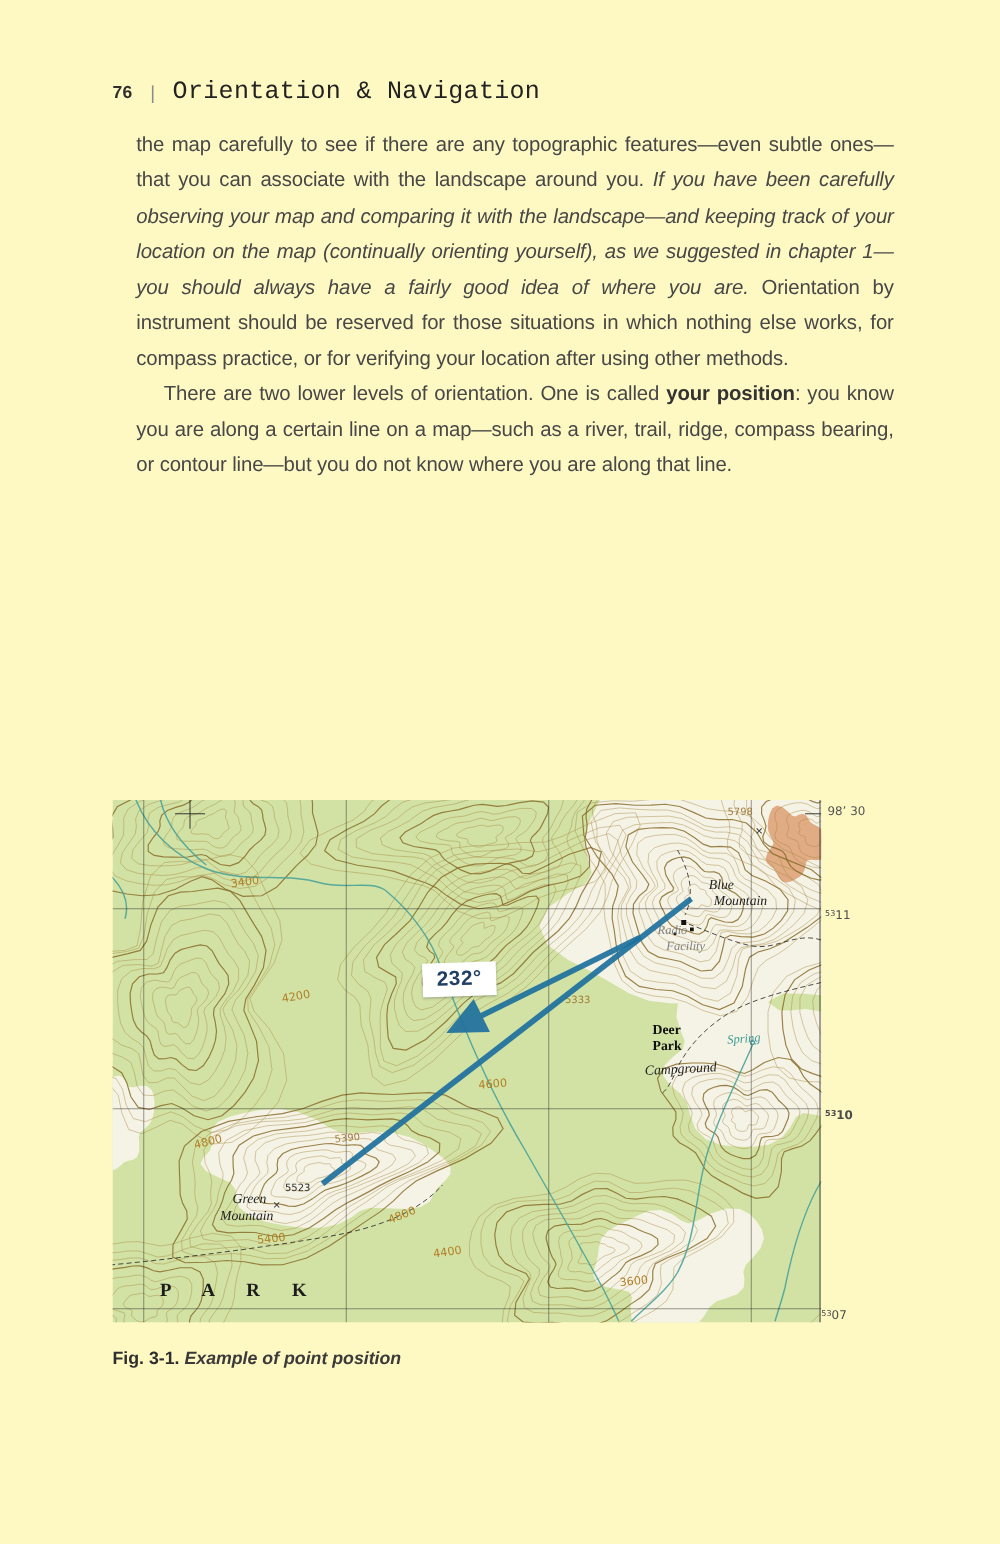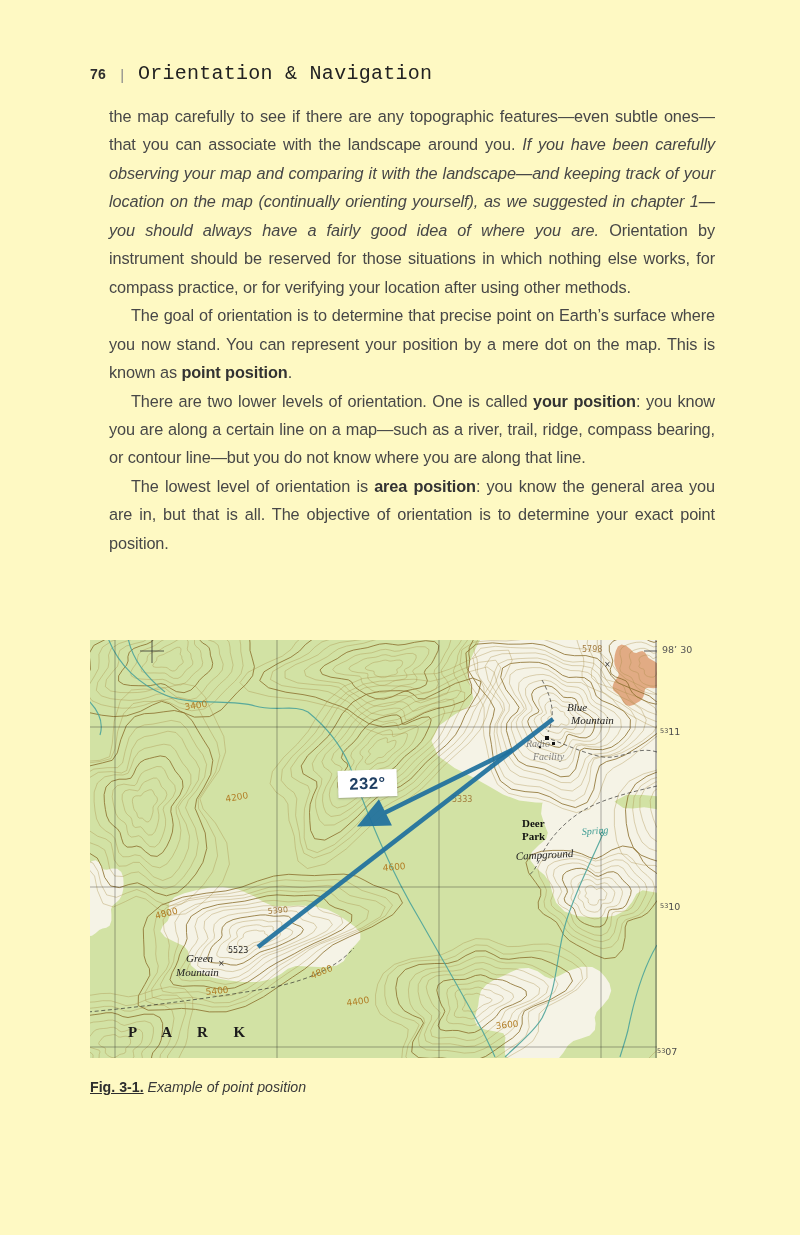--- a/index.html
+++ b/index.html
@@ -36,39 +36,37 @@
   .place-italic{font-family:"Liberation Serif",serif;font-style:italic;font-size:11px;fill:#222;}
   .facility{font-family:"Liberation Serif",serif;font-style:italic;font-size:10px;fill:#6e6e6e;opacity:.85;}
   .water{font-family:"Liberation Serif",serif;font-style:italic;font-size:10px;fill:#3e9c93;}
   .contour-label{font-family:"DejaVu Sans",sans-serif;font-size:9px;fill:#b0791f;opacity:.95;}
   .elev-faint{font-family:"DejaVu Sans",sans-serif;font-size:8px;fill:#9c7131;opacity:.9;}
   .elev-black{font-family:"DejaVu Sans",sans-serif;font-size:8px;fill:#2b2b2b;}
   .bench{font-family:"DejaVu Sans",sans-serif;font-size:8px;fill:#333;}
   .park{font-family:"Liberation Serif",serif;font-size:15px;font-weight:600;letter-spacing:11px;fill:#1c1c1c;}
   
   #caption{position:absolute;left:90px;top:1079px;font-size:14.2px;color:#3a3a3a;}
-  #caption .cb{font-weight:700;color:#2e2e2e;text-decoration:underline;}
-  #caption .ci{font-style:italic;}
+  #caption .cb{font-weight:700;color:#2e2e2e;}
+  #caption .ci{font-style:italic;font-weight:bold;}
 </style>
 </head>
 <body>
 
 <div id="page">
 
   <div id="running-head">
     <span class="pn">76</span>
     <span class="sep">|</span>
     <span class="rt">Orientation &amp; Navigation</span>
   </div>
 
   <div id="bodytext">
     <p><span>the map carefully to see if there are any topographic features—even subtle ones—that you can associate with the landscape around you. </span><span class="it">If you have been carefully observing your map and comparing it with the landscape—and keeping track of your location on the map (continually orienting yourself), as we suggested in chapter 1—you should always have a fairly good idea of where you are.</span><span> Orientation by instrument should be reserved for those situations in which nothing else works, for compass practice, or for verifying your location after using other methods.</span></p>
-    <p class="ind"><span>The goal of orientation is to determine that precise point on Earth’s surface where you now stand. You can represent your position by a mere dot on the map. This is known as </span><span class="bd">point position</span><span>.</span></p>
     <p class="ind"><span>There are two lower levels of orientation. One is called </span><span class="bd">your position</span><span>: you know you are along a certain line on a map—such as a river, trail, ridge, compass bearing, or contour line—but you do not know where you are along that line.</span></p>
-    <p class="ind"><span>The lowest level of orientation is </span><span class="bd">area position</span><span>: you know the general area you are in, but that is all. The objective of orientation is to determine your exact point position.</span></p>
   </div>
 
   <div id="figure">
     <svg id="mapsvg" width="567" height="418">
         <defs>
           <clipPath id="mapclip">
             <rect x="0" y="0" width="567" height="418"></rect>
           </clipPath>
           <marker id="ah" markerWidth="8" markerHeight="8" refX="5.5" refY="3.5" orient="auto" markerUnits="strokeWidth">
             <path d="M0.3,0.3 L7.2,3.5 L0.3,6.7 Z" fill="#20719e"></path>
@@ -249,21 +247,21 @@
         </g>
         <g>
           <line x1="463" y1="79" x2="168" y2="307" stroke="#20719e" stroke-width="4.6" opacity="0.93"></line>
           <line x1="422" y1="110" x2="274" y2="183" stroke="#20719e" stroke-width="4.6" opacity="0.93" marker-end="url(#ah)"></line>
         </g>
       </svg>
     <div id="bearing-chip">232°</div>
     <div id="edge-labels">
         <div class="edge-label grat" style="left: 572px; top: 4px;">98’ 30</div>
         <div class="edge-label" style="left: 570px; top: 80px;"><span class="sm">53</span><span class="bg">11</span></div>
-        <div class="edge-label" style="left: 570px; top: 255px;"><span class="sm">53</span><span class="bg">10</span></div>
+        <div class="edge-label" style="left: 570px; top: 240px; font-weight: bold;"><span class="sm">53</span><span class="bg">10</span></div>
         <div class="edge-label" style="left: 567px; top: 400px;"><span class="sm">53</span><span class="bg">07</span></div>
       </div>
   </div>
 
   <div id="caption">
     <span class="cb">Fig. 3-1.</span><span class="ci"> Example of point position</span>
   </div>
 
 </div>
 

